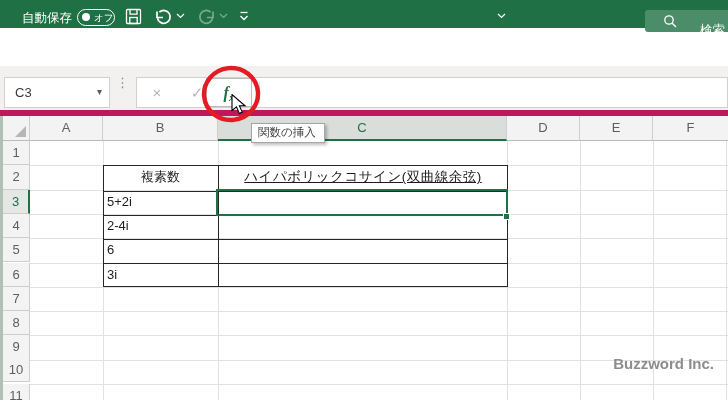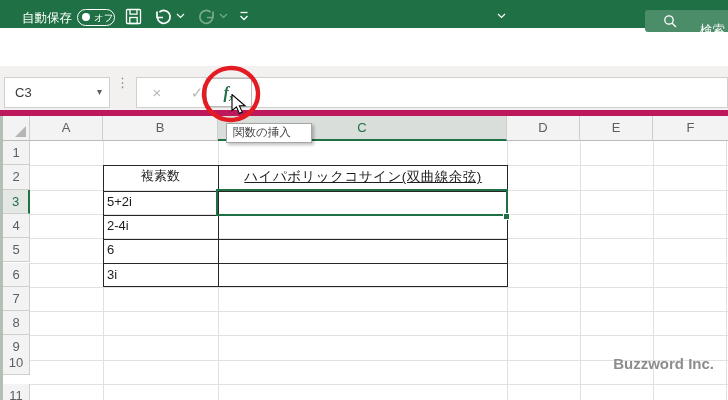--- a/index.html
+++ b/index.html
@@ -51,21 +51,21 @@
             font-size:13px; color:#5e5e5e; text-align:center; line-height:24px; }
   .rowhdr.sel { background:#e3e8e4; color:#21694b; border-right:2px solid #1f7145; }
   .gl { position:absolute; background:#e1e1e1; }
   .cell { position:absolute; font-size:13px; color:#1c1c1c; line-height:24px; white-space:nowrap; overflow:hidden; }
   .cell.center { text-align:center; }
   .tableframe { position:absolute; left:103px; top:49.3px; width:405px; height:121.8px; border:1px solid #262626; }
   .tf-v { position:absolute; left:114px; top:0; width:1px; height:100%; background:#262626; }
   .tf-h { position:absolute; left:0; width:100%; height:1px; background:#262626; }
   .selcell { position:absolute; left:216px; top:72.6px; width:292px; height:27px; border:2px solid #1f7145; z-index:5; }
   .fillhandle { position:absolute; left:503px; top:96.6px; width:7px; height:7px; background:#1f7145; border:1px solid #fff; z-index:6; }
-  .tooltip { position:absolute; left:226px; top:7px; padding:1px 20px 2px 6px; background:#fff; border:1px solid #a6a6a6;
+  .tooltip { position:absolute; left:251px; top:7px; padding:1px 8px 2px 6px; background:#fff; border:1px solid #a6a6a6;
              font-size:11.5px; color:#3c3c3c; box-shadow:2px 2px 3px rgba(0,0,0,.25); z-index:20; white-space:nowrap; }
   .watermark { position:absolute; left:600px; top:239px; width:114px; text-align:right; font-size:15px; font-weight:600; color:#8d8d8d; z-index:3; }
   svg { display:block; }
 </style>
 </head>
 <body>
 
 <div id="app">
 
   <div class="titlebar">
@@ -177,21 +177,21 @@
     <div id="rowhdrs">
         <div class="rowhdr" style="top: 25px;">1</div>
         <div class="rowhdr" style="top: 49.3px;">2</div>
         <div class="rowhdr sel" style="top: 73.6px;">3</div>
         <div class="rowhdr" style="top: 97.9px;">4</div>
         <div class="rowhdr" style="top: 122.2px;">5</div>
         <div class="rowhdr" style="top: 146.5px;">6</div>
         <div class="rowhdr" style="top: 170.8px;">7</div>
         <div class="rowhdr" style="top: 195.1px;">8</div>
         <div class="rowhdr" style="top: 219.4px;">9</div>
-        <div class="rowhdr" style="top: 235px;">10</div>
+        <div class="rowhdr" style="top: 242px;">10</div>
         <div class="rowhdr" style="top: 268px;">11</div>
       </div>
     <div id="gridlines">
         <div class="gl" style="left: 103px; top: 25px; width: 1px; height: 259px;"></div>
         <div class="gl" style="left: 218px; top: 25px; width: 1px; height: 259px;"></div>
         <div class="gl" style="left: 507px; top: 25px; width: 1px; height: 259px;"></div>
         <div class="gl" style="left: 580px; top: 25px; width: 1px; height: 259px;"></div>
         <div class="gl" style="left: 653px; top: 25px; width: 1px; height: 259px;"></div>
         <div class="gl" style="left: 726px; top: 25px; width: 1px; height: 259px;"></div>
         <div class="gl" style="left: 30px; top: 49.3px; width: 698px; height: 1px;"></div>
@@ -209,21 +209,21 @@
     <div class="watermark">Buzzword Inc.</div>
 
     <div class="tableframe">
       <span class="tf-v"></span>
       <span class="tf-h" style="top:24.3px;"></span>
       <span class="tf-h" style="top:48.6px;"></span>
       <span class="tf-h" style="top:72.9px;"></span>
       <span class="tf-h" style="top:97.2px;"></span>
     </div>
 
-    <div class="cell center" style="left:103px; top:49.3px; width:115px; height:20px;font-family:Liberation Mono, monospace;">複素数</div>
+    <div class="cell center" style="left:103px; top:49.3px; width:115px; height:20px;">複素数</div>
     <div class="cell center" style="left:219px; top:49.3px; width:288px; height:24px; font-size:13.5px; letter-spacing:0.5px;text-decoration:underline;">ハイパボリックコサイン(双曲線余弦)</div>
     <div class="cell" style="left:107px; top:73.6px; width:105px; height:24px;">5+2i</div>
     <div class="cell" style="left:107px; top:97.9px; width:105px; height:24px;">2-4i</div>
     <div class="cell" style="left:107px; top:122.2px; width:105px; height:24px;">6</div>
     <div class="cell" style="left:107px; top:146.5px; width:105px; height:24px;">3i</div>
 
     <div class="selcell"></div>
     <div class="fillhandle"></div>
 
     <div class="tooltip">関数の挿入</div>

